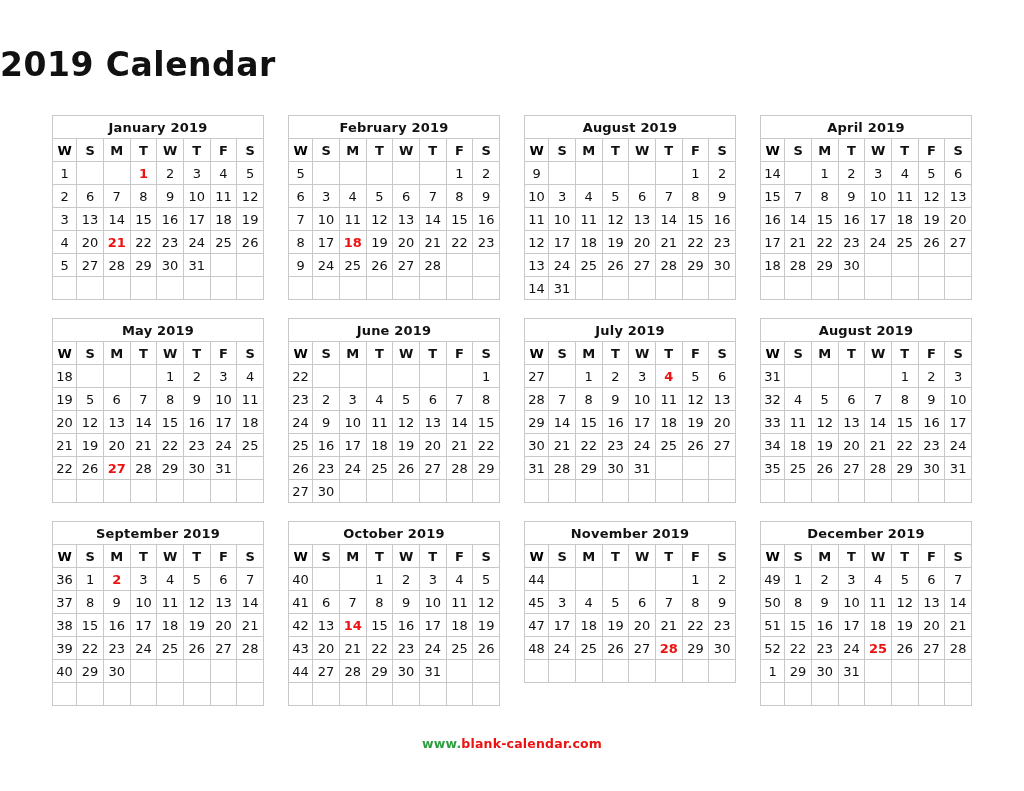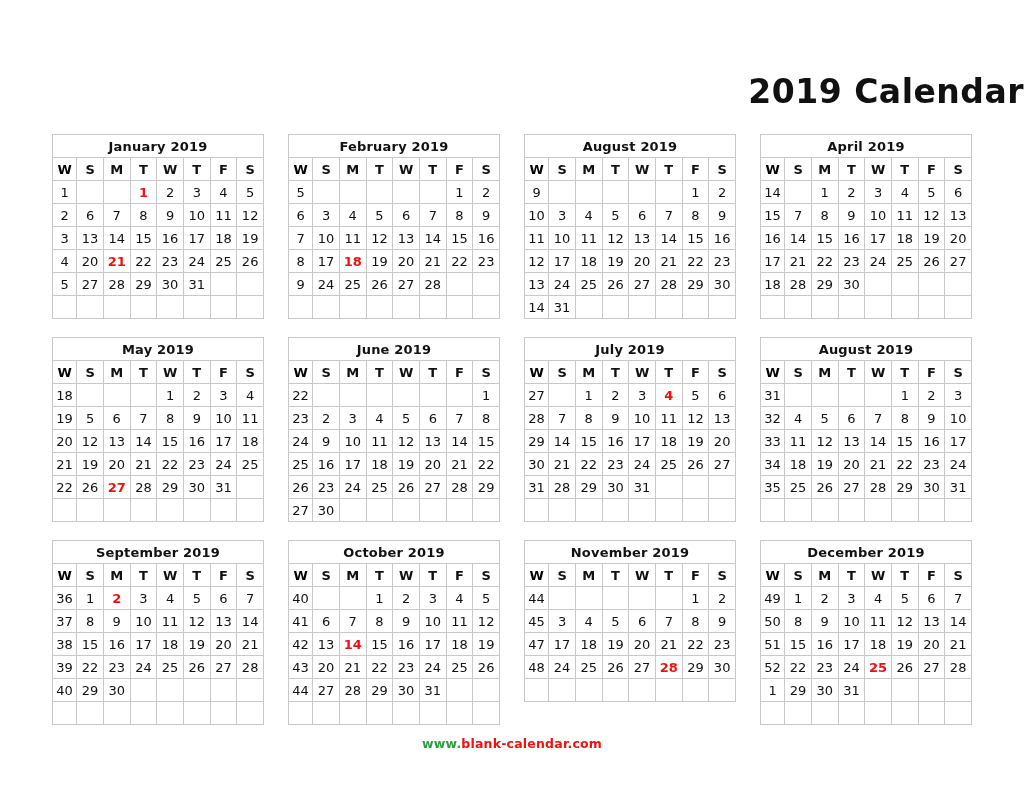--- a/index.html
+++ b/index.html
@@ -14,30 +14,30 @@
     color: #000000;
     overflow: hidden;
   }
   .page {
     width: 1024px;
     height: 791px;
     position: relative;
     box-sizing: border-box;
   }
   .page-title {
-    text-align: right;
+    text-align: left;
     font-size: 33px;
     font-weight: bold;
     letter-spacing: 0.5px;
     color: #111111;
-    padding-top: 75px;
+    padding-top: 48px;
     line-height: 1;
   }
   .months-grid {
-    margin: 0 auto;
+    margin: 8px auto;
     padding-top: 26px;
     width: 920px;
     display: grid;
     grid-template-columns: repeat(4, 1fr);
     grid-template-rows: repeat(3, auto);
     column-gap: 24px;
     row-gap: 18px;
   }
   .month {
     width: 100%;

